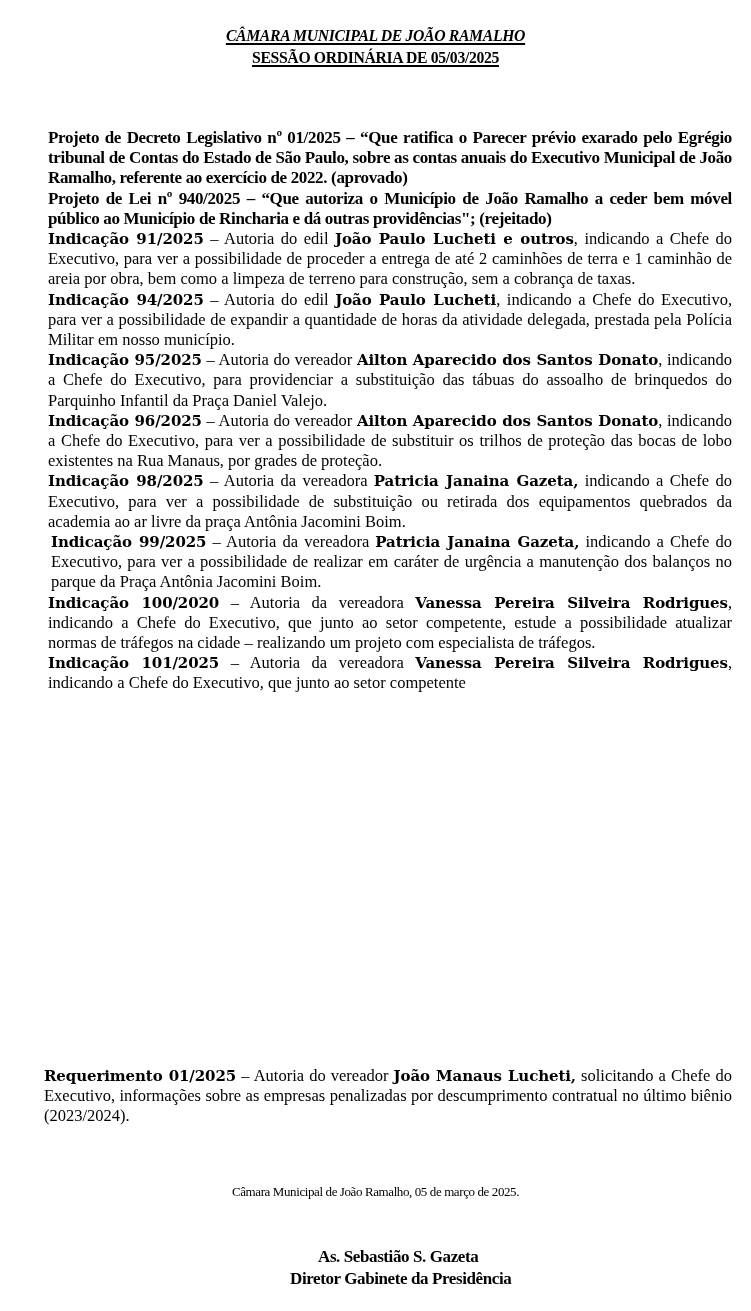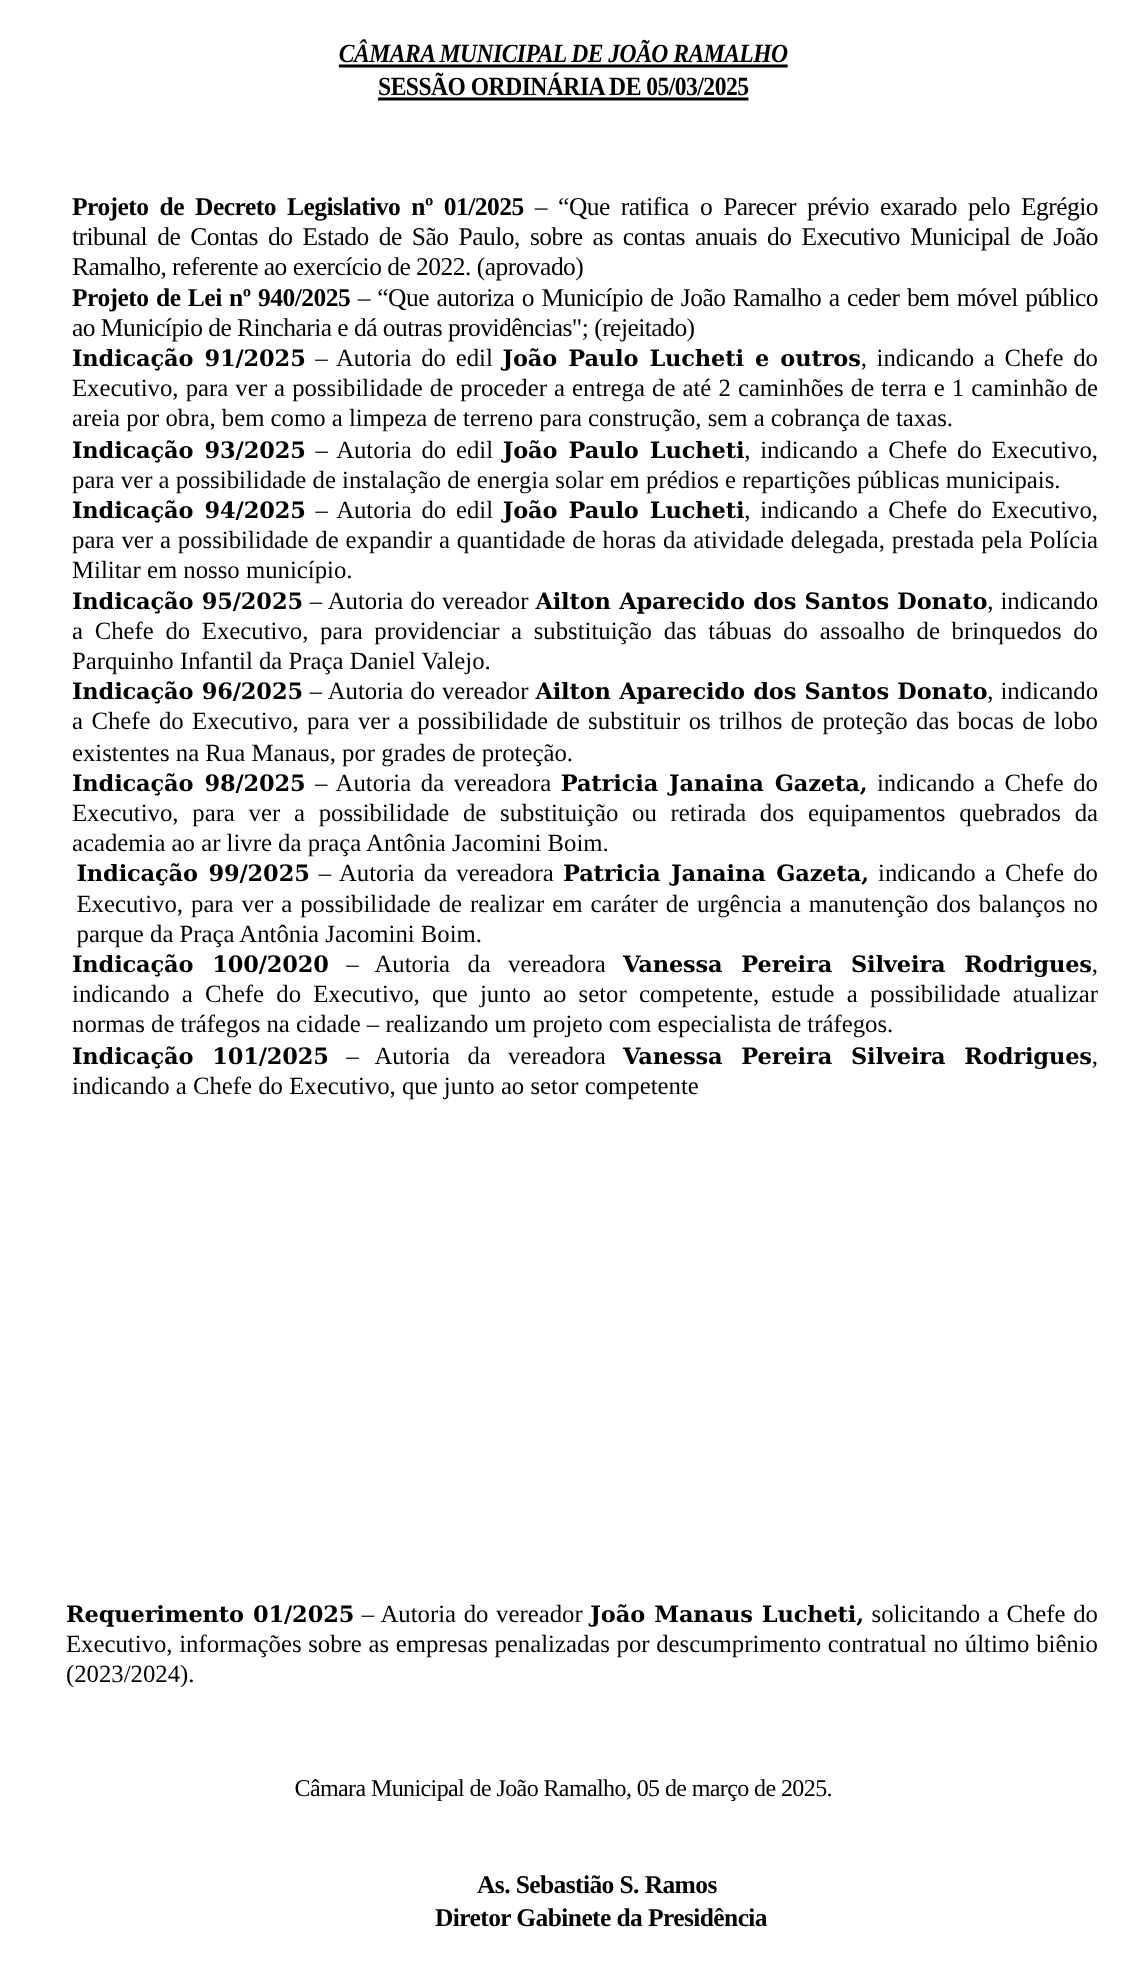--- a/index.html
+++ b/index.html
@@ -11,59 +11,58 @@
   .header div {
     font-weight: bold; font-size: 17.5px; line-height: 22px;
     text-decoration: underline; text-decoration-thickness: 2px; text-underline-offset: 2px;
     letter-spacing: -0.4px; transform: scaleX(0.9); transform-origin: center;
   }
   .header .title { font-style: italic; }
   .body { position: absolute; left: 48px; top: 128px; width: 684px; }
   p {
     margin: 0; text-align: justify; font-size: 17px; line-height: 20.2px;
   }
-  .proj { font-family: "Liberation Serif", serif; letter-spacing: -0.35px; }
+  .proj { font-family: "Liberation Serif", serif; letter-spacing: -0.35px; font-weight: bold; }
   .ind { font-family: "Liberation Serif", serif; font-size: 16.5px; letter-spacing: 0px; }
   .ind b { font-family: "DejaVu Serif", serif; font-size: 15px; letter-spacing: -0.1px; }
   .proj b { font-family: "Liberation Serif", serif; }
   .lead { padding-left: 3px; }
   .req-block { position: absolute; left: 44px; top: 1066px; width: 688px; }
   .place {
     position: absolute; top: 1184px; left: 0; width: 751px; text-align: center;
-    font-size: 16px; letter-spacing: -0.4px;
+    font-size: 13px; letter-spacing: -0.4px;
   }
   .sign { position: absolute; top: 1246px; left: 0; width: 751px; font-weight: bold; font-size: 17px; line-height: 22px; letter-spacing: -0.4px; }
   .sign .name { position: absolute; left: 318px; top: 0; }
   .sign .role { position: absolute; left: 290px; top: 22px; }
 </style>
 </head>
 <body>
 
 <div class="header">
   <div class="title">CÂMARA MUNICIPAL DE JOÃO RAMALHO</div>
   <div class="subtitle">SESSÃO ORDINÁRIA DE 05/03/2025</div>
 </div>
 
 <div class="body">
   <p class="proj"><b>Projeto de Decreto Legislativo nº 01/2025</b><span> – “Que ratifica o Parecer prévio exarado pelo Egrégio tribunal de Contas do Estado de São Paulo, sobre as contas anuais do Executivo Municipal de João Ramalho, referente ao exercício de 2022. (aprovado)</span></p>
   <p class="proj"><b>Projeto de Lei nº 940/2025</b><span> – “Que autoriza o Município de João Ramalho a ceder bem móvel público ao Município de Rincharia e dá outras providências"; (rejeitado)</span></p>
 
   <p class="ind"><b>Indicação 91/2025</b><span> – Autoria do edil </span><b>João Paulo Lucheti e outros</b><span>, indicando a Chefe do Executivo, para ver a possibilidade de proceder a entrega de até 2 caminhões de terra e 1 caminhão de areia por obra, bem como a limpeza de terreno para construção, sem a cobrança de taxas.</span></p>
-  <p class="ind"><b>Indicação 93/2025</b><span> – Autoria do edil </span><b>João Paulo Lucheti</b><span>, indicando a Chefe do Executivo, para ver a possibilidade de instalação de energia solar em prédios e repartições públicas municipais.</span></p>
   <p class="ind"><b>Indicação 94/2025</b><span> – Autoria do edil </span><b>João Paulo Lucheti</b><span>, indicando a Chefe do Executivo, para ver a possibilidade de expandir a quantidade de horas da atividade delegada, prestada pela Polícia Militar em nosso município.</span></p>
   <p class="ind"><b>Indicação 95/2025</b><span> – Autoria do vereador </span><b>Ailton Aparecido dos Santos Donato</b><span>, indicando a Chefe do Executivo, para providenciar a substituição das tábuas do assoalho de brinquedos do Parquinho Infantil da Praça Daniel Valejo.</span></p>
   <p class="ind"><b>Indicação 96/2025</b><span> – Autoria do vereador </span><b>Ailton Aparecido dos Santos Donato</b><span>, indicando a Chefe do Executivo, para ver a possibilidade de substituir os trilhos de proteção das bocas de lobo existentes na Rua Manaus, por grades de proteção.</span></p>
   <p class="ind"><b>Indicação 98/2025</b><span> – Autoria da vereadora </span><b>Patricia Janaina Gazeta,</b><span> indicando a Chefe do Executivo, para ver a possibilidade de substituição ou retirada dos equipamentos quebrados da academia ao ar livre da praça Antônia Jacomini Boim.</span></p>
   <p class="ind lead"><b>Indicação 99/2025</b><span> – Autoria da vereadora </span><b>Patricia Janaina Gazeta,</b><span> indicando a Chefe do Executivo, para ver a possibilidade de realizar em caráter de urgência a manutenção dos balanços no parque da Praça Antônia Jacomini Boim.</span></p>
   <p class="ind"><b>Indicação 100/2020</b><span> – Autoria da vereadora </span><b>Vanessa Pereira Silveira Rodrigues</b><span>, indicando a Chefe do Executivo, que junto ao setor competente, estude a possibilidade atualizar normas de tráfegos na cidade – realizando um projeto com especialista de tráfegos.</span></p>
   <p class="ind"><b>Indicação 101/2025</b><span> – Autoria da vereadora </span><b>Vanessa Pereira Silveira Rodrigues</b><span>, indicando a Chefe do Executivo, que junto ao setor competente</span></p>
 </div>
 
 <div class="req-block">
   <p class="ind"><b>Requerimento 01/2025</b><span> – Autoria do vereador </span><b>João Manaus Lucheti,</b><span> solicitando a Chefe do Executivo, informações sobre as empresas penalizadas por descumprimento contratual no último biênio (2023/2024).</span></p>
 </div>
 
 <div class="place">Câmara Municipal de João Ramalho, 05 de março de 2025.</div>
 
 <div class="sign">
-  <div class="name">As. Sebastião S. Ramos</div>
+  <div class="name">As. Sebastião S. Gazeta</div>
   <div class="role">Diretor Gabinete da Presidência</div>
 </div>
 
 </body></html>

